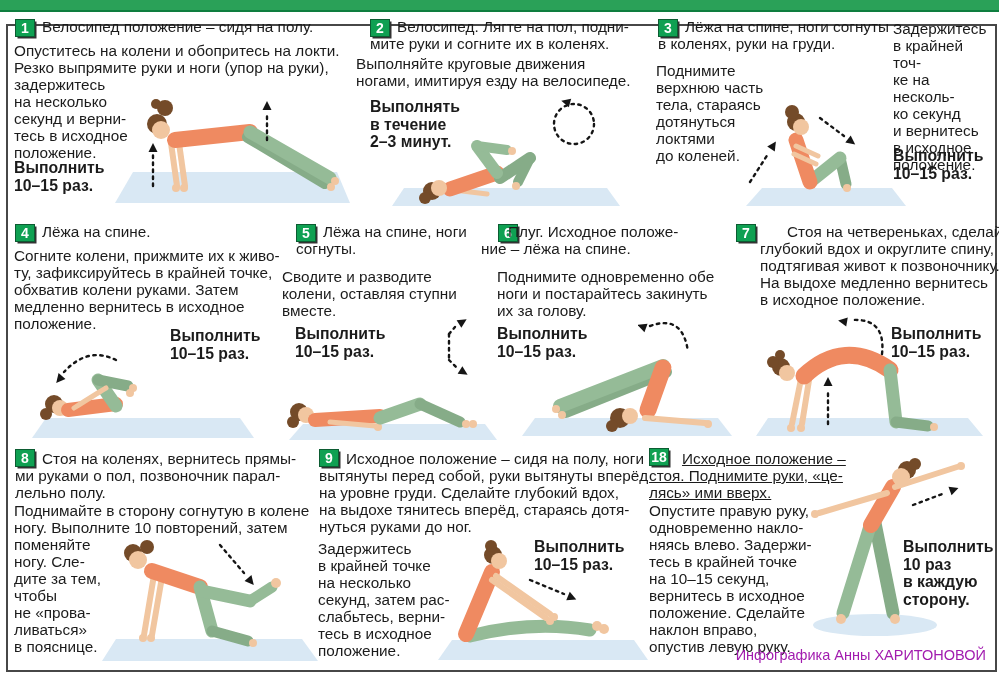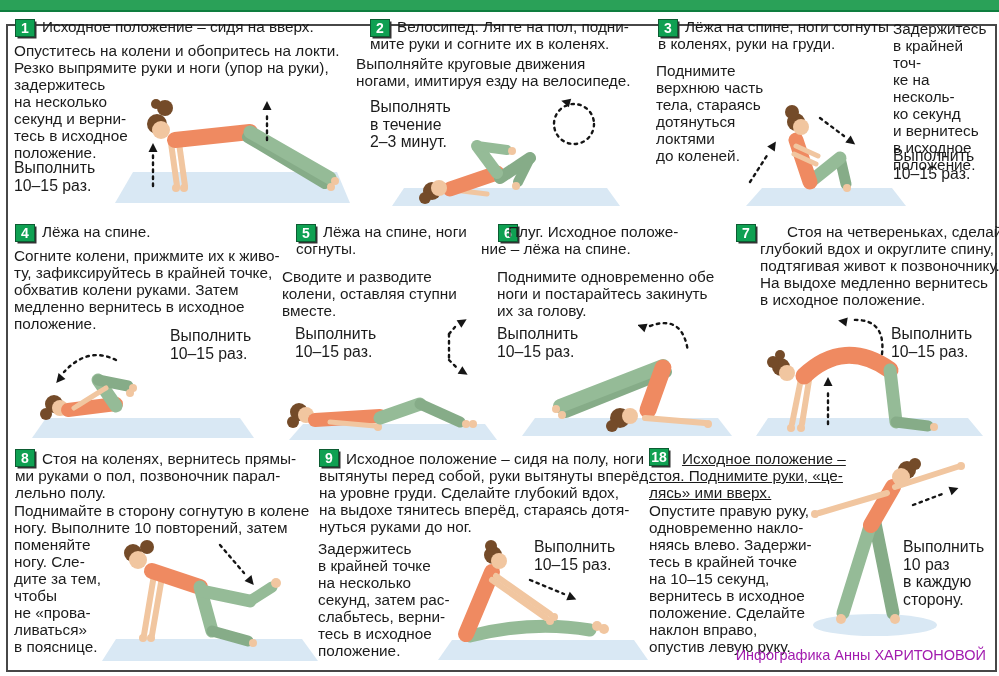--- a/index.html
+++ b/index.html
@@ -4,21 +4,21 @@
 <style>
   html,body{margin:0;padding:0;background:#fff;}
   .page{position:relative;width:999px;height:676px;background:#fff;overflow:hidden;
         font-family:"Liberation Sans","DejaVu Sans",sans-serif;color:#1b1b1b;}
   .topbar{position:absolute;left:0;top:0;width:999px;height:10px;background:#2aa158;
           border-bottom:2px solid #0e7e3f;}
   .frame{position:absolute;left:6px;top:24px;width:987px;height:644px;border:2px solid #474747;}
   .t{position:absolute;white-space:pre-line;font-size:15.3px;line-height:17px;}
   .title{text-indent:27px;}
   .title10{text-indent:33px;text-decoration:underline;}
-  .reps{font-weight:400;font-size:15.8px;line-height:17.5px;}
+  .reps{font-weight:700;font-size:15.8px;line-height:17.5px;}
   .badge{position:absolute;min-width:20px;height:18px;padding:0 1px;box-sizing:border-box;
          background:#0fa052;border:1px solid #0c5c32;box-shadow:2px 2px 0 -0.5px #333;
          color:#fff;font-weight:700;font-size:14px;line-height:16px;text-align:center;}
   .credit{position:absolute;left:700px;top:647px;width:286px;text-align:right;
           font-size:14.5px;color:#a21caf;}
   .fig{position:absolute;}
   .limb{fill:none;stroke-linecap:round;}
   .skinS{stroke:#F1C6A0;}
   .topS{stroke:#EF8A61;}
   .pantsS{stroke:#95BB97;}
@@ -31,21 +31,21 @@
 </style>
 </head>
 <body>
 
 <div class="page">
   <div class="topbar"></div>
   <div class="frame"></div>
 
   <section>
     <span class="badge" style="left:15px;top:19px">1</span>
-    <div class="t title" style="left:15px;top:18px;width:345px">Исходное положение – сидя на вверх.</div>
+    <div class="t title" style="left:15px;top:18px;width:345px">Велосипед положение – сидя на полу.</div>
     <div class="t" style="left:14px;top:42px;width:352px">Опуститесь на колени и обопритесь на локти.
 Резко выпрямите руки и ноги (упор на руки),
 задержитесь
 на несколько
 секунд и верни-
 тесь в исходное
 положение.</div>
     <div class="t reps" style="left:14px;top:159px;width:120px">Выполнить
 10–15 раз.</div>
     <svg class="fig" style="left:105px;top:88px" width="250" height="122" viewBox="0 0 250 122">

